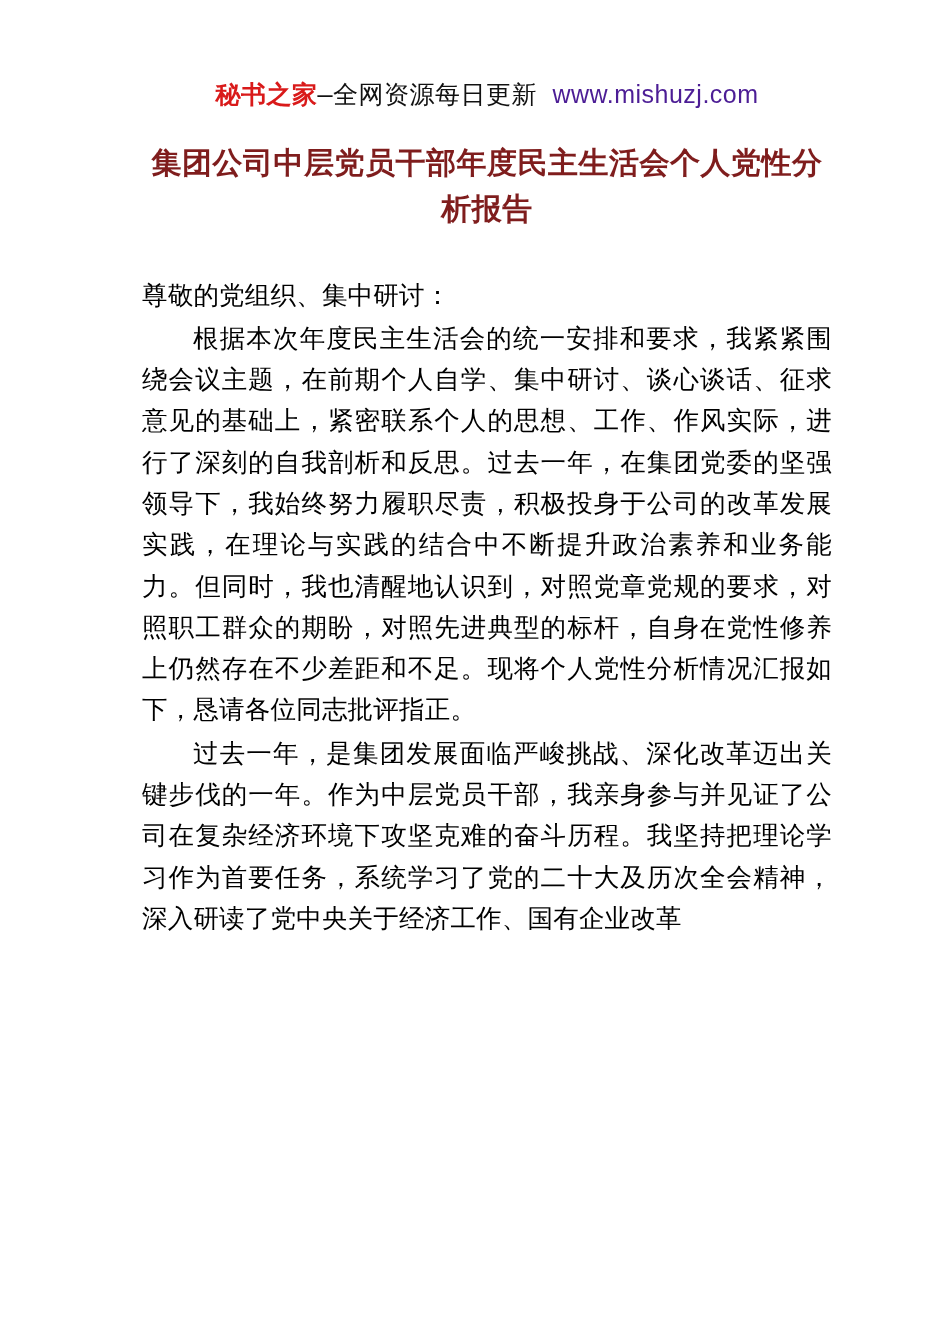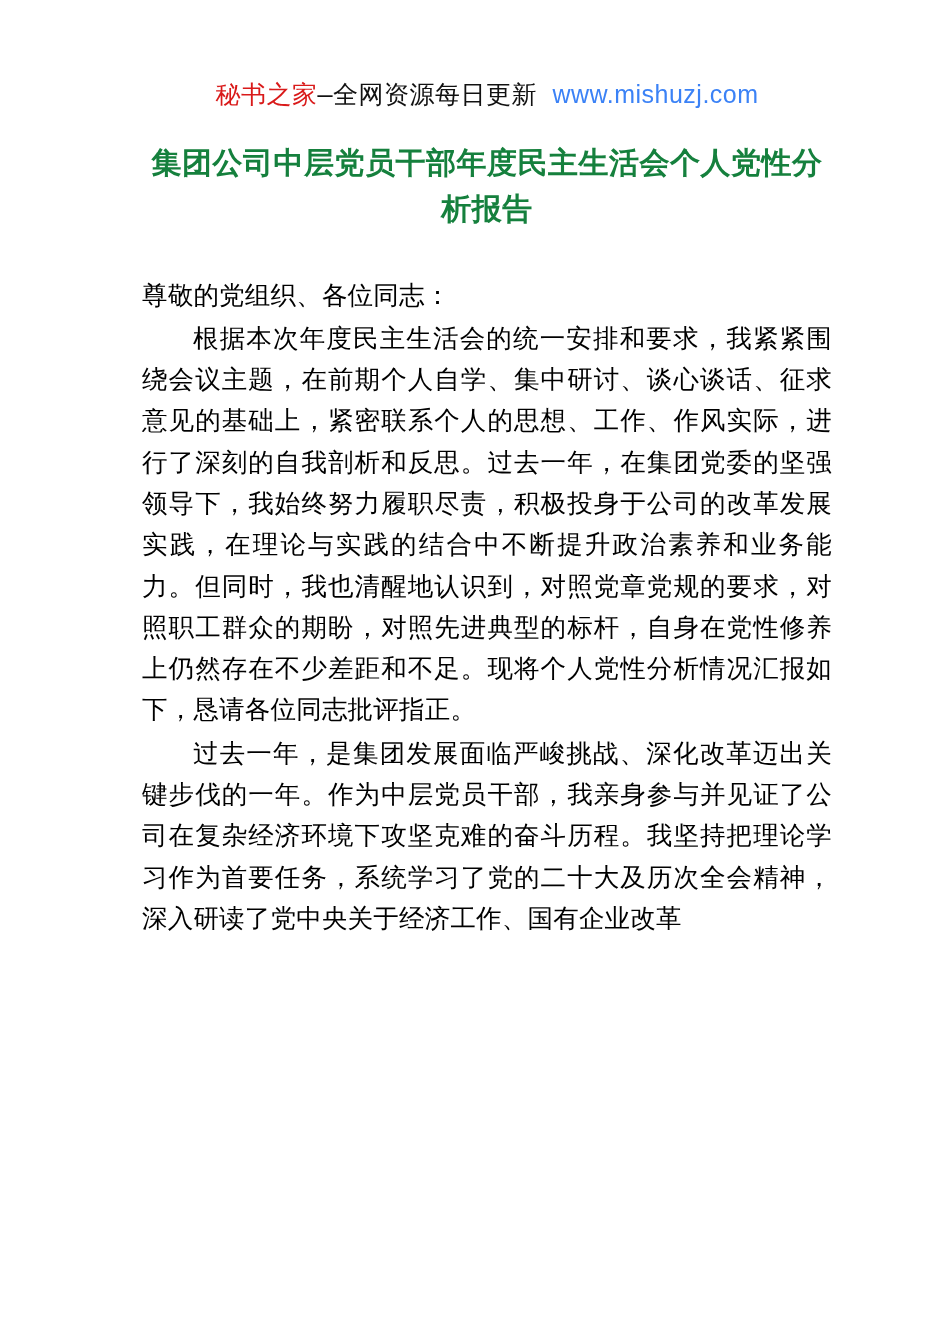--- a/index.html
+++ b/index.html
@@ -24,37 +24,37 @@
   .watermark {
     text-align: center;
     font-size: 25px;
     line-height: 1.3;
     white-space: nowrap;
     margin-bottom: 26px;
     letter-spacing: 0.5px;
   }
   .watermark .brand {
     color: #d91a1a;
-    font-weight: normal;
+    font-weight: bold;
   }
   .watermark .tagline {
     color: #111111;
     font-family: Liberation Mono, monospace;
   }
   .watermark .site {
-    color: #3b82f6;
+    color: #4c1d95;
   }
   .doc-title {
     text-align: center;
     font-size: 30px;
     font-weight: bold;
     line-height: 1.55;
     letter-spacing: 0.5px;
     margin: 0 0 42px 0;
-    color: #15803d;
+    color: #7f1d1d;
   }
   .para {
     font-size: 25.5px;
     line-height: 1.62;
     text-align: justify;
     text-justify: inter-ideograph;
     margin: 0 0 2px 0;
     letter-spacing: 0.2px;
   }
   .indent {
@@ -68,20 +68,20 @@
 <body>
 
 <div class="page">
 
   <div class="watermark">
     <span class="brand">秘书之家</span><span class="tagline">—全网资源每日更新 </span><span class="site">www.mishuzj.com</span>
   </div>
 
   <h1 class="doc-title">集团公司中层党员干部年度民主生活会个人党性分析报告</h1>
 
-  <p class="para noindent">尊敬的党组织、各位同志：</p>
+  <p class="para noindent">尊敬的党组织、集中研讨：</p>
 
   <p class="para indent">根据本次年度民主生活会的统一安排和要求，我紧紧围绕会议主题，在前期个人自学、集中研讨、谈心谈话、征求意见的基础上，紧密联系个人的思想、工作、作风实际，进行了深刻的自我剖析和反思。过去一年，在集团党委的坚强领导下，我始终努力履职尽责，积极投身于公司的改革发展实践，在理论与实践的结合中不断提升政治素养和业务能力。但同时，我也清醒地认识到，对照党章党规的要求，对照职工群众的期盼，对照先进典型的标杆，自身在党性修养上仍然存在不少差距和不足。现将个人党性分析情况汇报如下，恳请各位同志批评指正。</p>
 
 
   <p class="para indent">过去一年，是集团发展面临严峻挑战、深化改革迈出关键步伐的一年。作为中层党员干部，我亲身参与并见证了公司在复杂经济环境下攻坚克难的奋斗历程。我坚持把理论学习作为首要任务，系统学习了党的二十大及历次全会精神，深入研读了党中央关于经济工作、国有企业改革</p>
 
 </div>
 
 </body></html>

